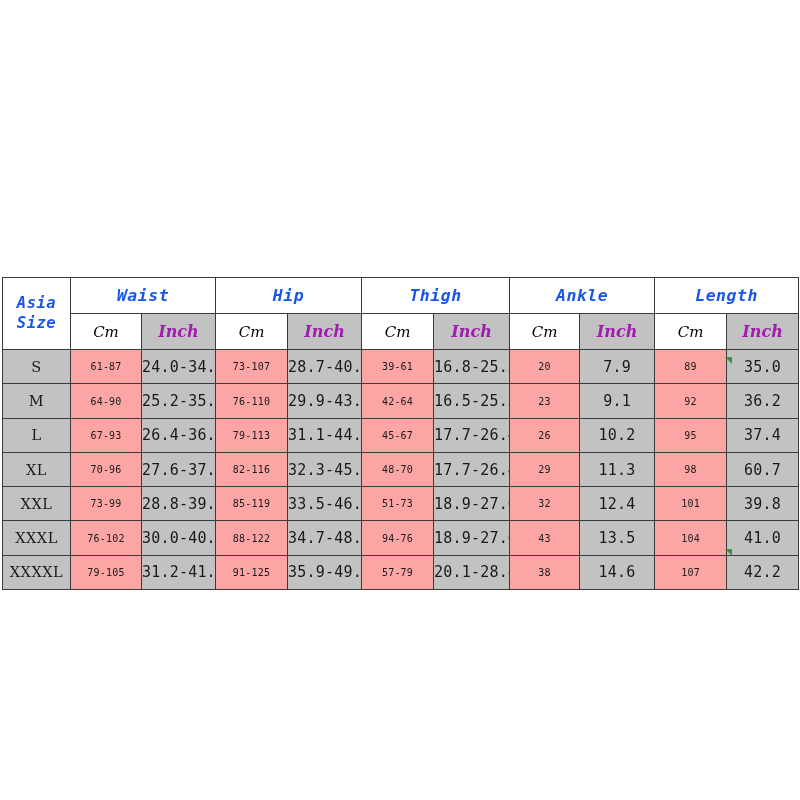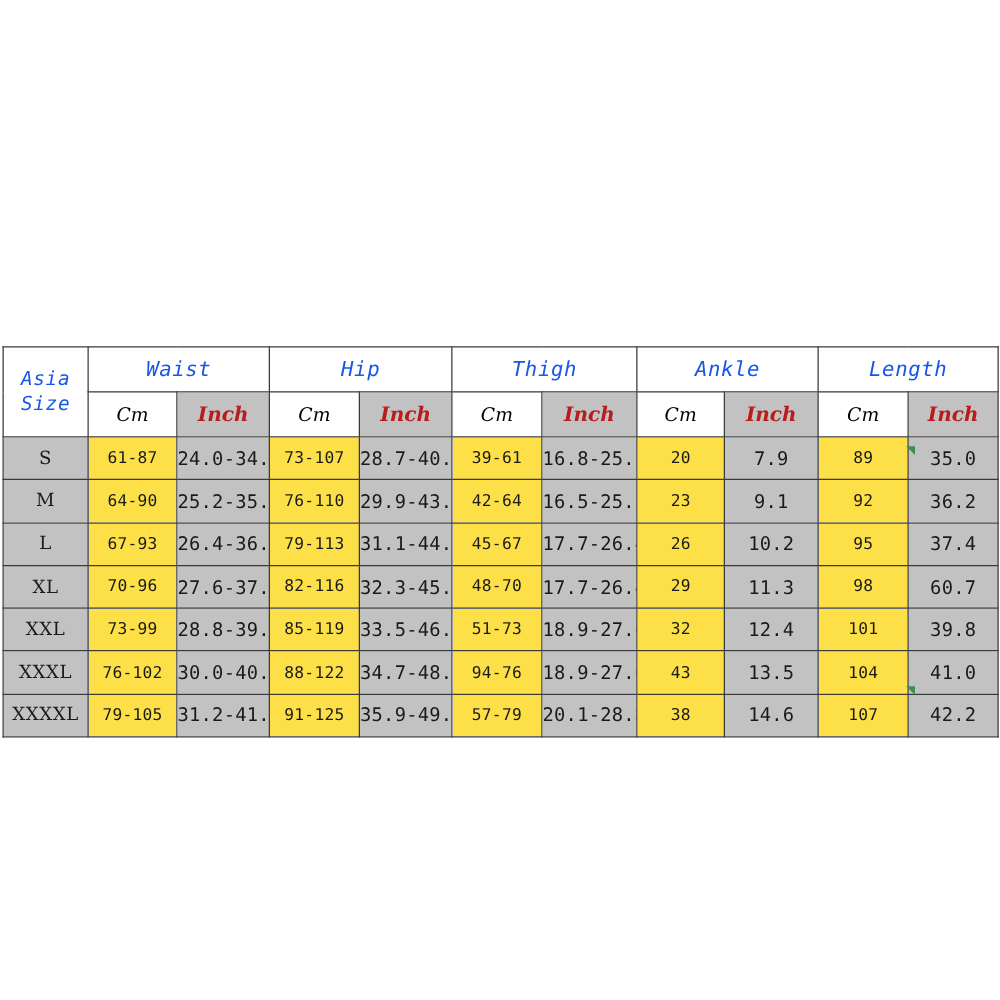--- a/index.html
+++ b/index.html
@@ -38,62 +38,62 @@
     vertical-align: middle;
     padding: 0;
     overflow: hidden;
     white-space: nowrap;
   }
 
   
   .hdr-group {
     color: #1a56e8;
     font-family: "DejaVu Sans Mono", "Liberation Mono", monospace;
-    font-weight: normal;
+    font-weight: bold;
     font-style: italic;
     font-size: 16.5px;
     letter-spacing: 0.5px;
     background: #ffffff;
   }
   .hdr-group.asia {
     font-size: 15.5px;
     line-height: 1.25;
   }
   .hdr-group.asia span { display: block; }
 
   
   .hdr-unit-cm {
     color: #000000;
     font-family: "DejaVu Serif", "Liberation Serif", serif;
     font-style: italic;
     font-size: 15px;
     background: #ffffff;
   }
   .hdr-unit-inch {
-    color: #b91c1c;
+    color: #a21caf;
     font-family: "DejaVu Serif", "Liberation Serif", serif;
     font-weight: bold;
     font-style: italic;
     font-size: 16px;
     background: #c2c2c2;
   }
 
   
   .cell-size {
     background: #c2c2c2;
     color: #1a1a1a;
     font-family: "DejaVu Serif", "Liberation Serif", serif;
     font-size: 14.5px;
     letter-spacing: 0.5px;
   }
   .cell-cm {
-    background: #fde047;
+    background: #fca5a5;
     color: #1a1a1a;
     font-family: "DejaVu Sans Mono", "Liberation Mono", monospace;
-    font-size: 13px;
+    font-size: 10px;
     letter-spacing: 0.2px;
   }
   .cell-inch {
     background: #c2c2c2;
     color: #1a1a1a;
     font-family: "DejaVu Sans Mono", "Liberation Mono", monospace;
     font-size: 15px;
     letter-spacing: 0.2px;
   }
 

